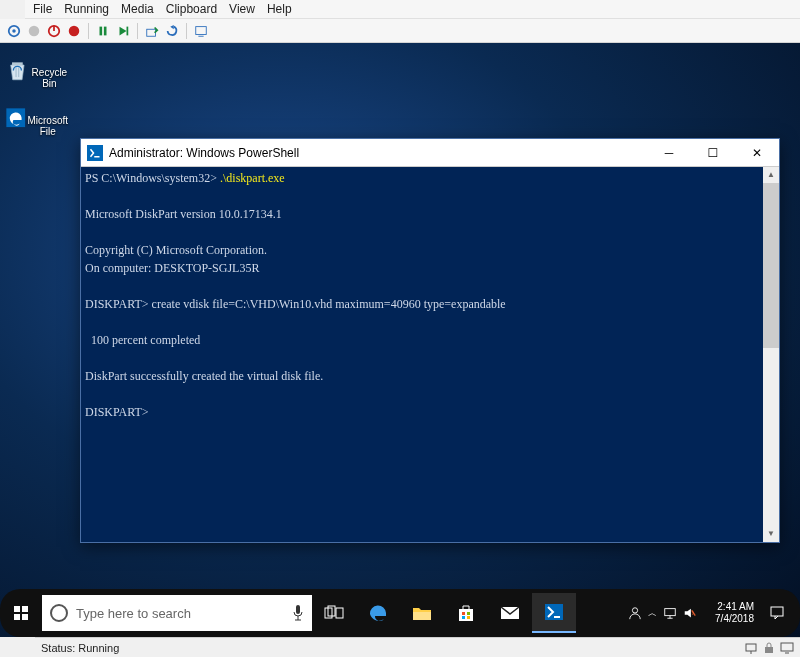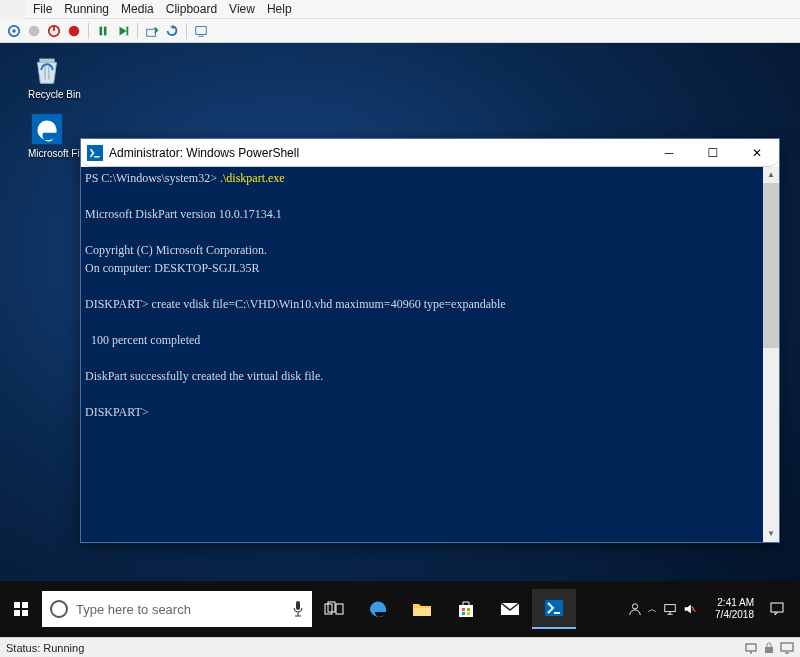--- a/index.html
+++ b/index.html
@@ -51,22 +51,22 @@
   overflow: hidden;
 }
 .desk-icons {
   position: absolute;
   top: 8px; left: 4px;
   display: flex; flex-direction: column; gap: 10px;
   color: #fff;
   text-shadow: 0 1px 2px #000;
 }
 .desk-icon {
-  display: flex; flex-direction: column; align-items: flex-start;
-  width: 64px; text-align: center; font-size: 10px; margin-left: 24px;
+  display: flex; flex-direction: row; align-items: flex-end;
+  width: 64px; text-align: center; font-size: 10px;
 }
 .desk-icon .ic {
   width: 38px; height: 38px;
   display: flex; align-items: center; justify-content: center;
 }
 
 .pswin {
   position: absolute;
   left: 80px; top: 95px;
   width: 700px; height: 405px;
@@ -75,21 +75,20 @@
   box-shadow: 0 4px 16px rgba(0,0,0,0.5);
 }
 .pswin .titlebar {
   height: 28px;
   background: #fff;
   display: flex; align-items: center;
   padding: 0 0 0 6px;
   border-bottom: 1px solid #ccc;
   font-size: 12px;
   color: #000;
-  border-radius: 10px;
 }
 .pswin .titlebar .icon {
   width: 16px; height: 16px; background: #0067b8;
   display: flex; align-items: center; justify-content: center;
   margin-right: 6px; color: #fff; font-size: 10px;
 }
 .pswin .titlebar .spacer { flex: 1; }
 .pswin .titlebar .wbtn {
   width: 44px; height: 28px;
   display: flex; align-items: center; justify-content: center;
@@ -119,23 +118,24 @@
 .psbody .scrollbar .arrow {
   position: absolute; left: 0; right: 0; height: 16px;
   background: #efefef; color: #666; font-size: 8px;
   display: flex; align-items: center; justify-content: center;
 }
 .psbody .scrollbar .arrow.up { top: 0; }
 .psbody .scrollbar .arrow.down { bottom: 0; }
 
 .taskbar {
   position: absolute; left: 0; right: 0; bottom: 0;
-  height: 56px; background: #101010;
+  height: 48px; background: #101010;
   display: flex; align-items: center;
   color: #fff;
+  border-radius: 20px;
 }
 .taskbar .start {
   width: 42px; height: 40px;
   display: flex; align-items: center; justify-content: center;
 }
 .taskbar .search {
   display: flex; align-items: center;
   background: #fff;
   color: #555;
   height: 36px; width: 270px;
@@ -169,20 +169,21 @@
 }
 
 .statusbar {
   height: 20px;
   background: #f0f0f0;
   border-top: 1px solid #d0d0d0;
   display: flex; align-items: center;
   padding: 0 6px;
   font-size: 11px;
   color: #222;
+  margin-left: 35px;
 }
 .statusbar .spacer { flex: 1; }
 .statusbar .sic {
   width: 14px; height: 14px; margin-left: 4px;
 }
 </style>
 </head>
 <body>
 
 <div class="topmenu">

